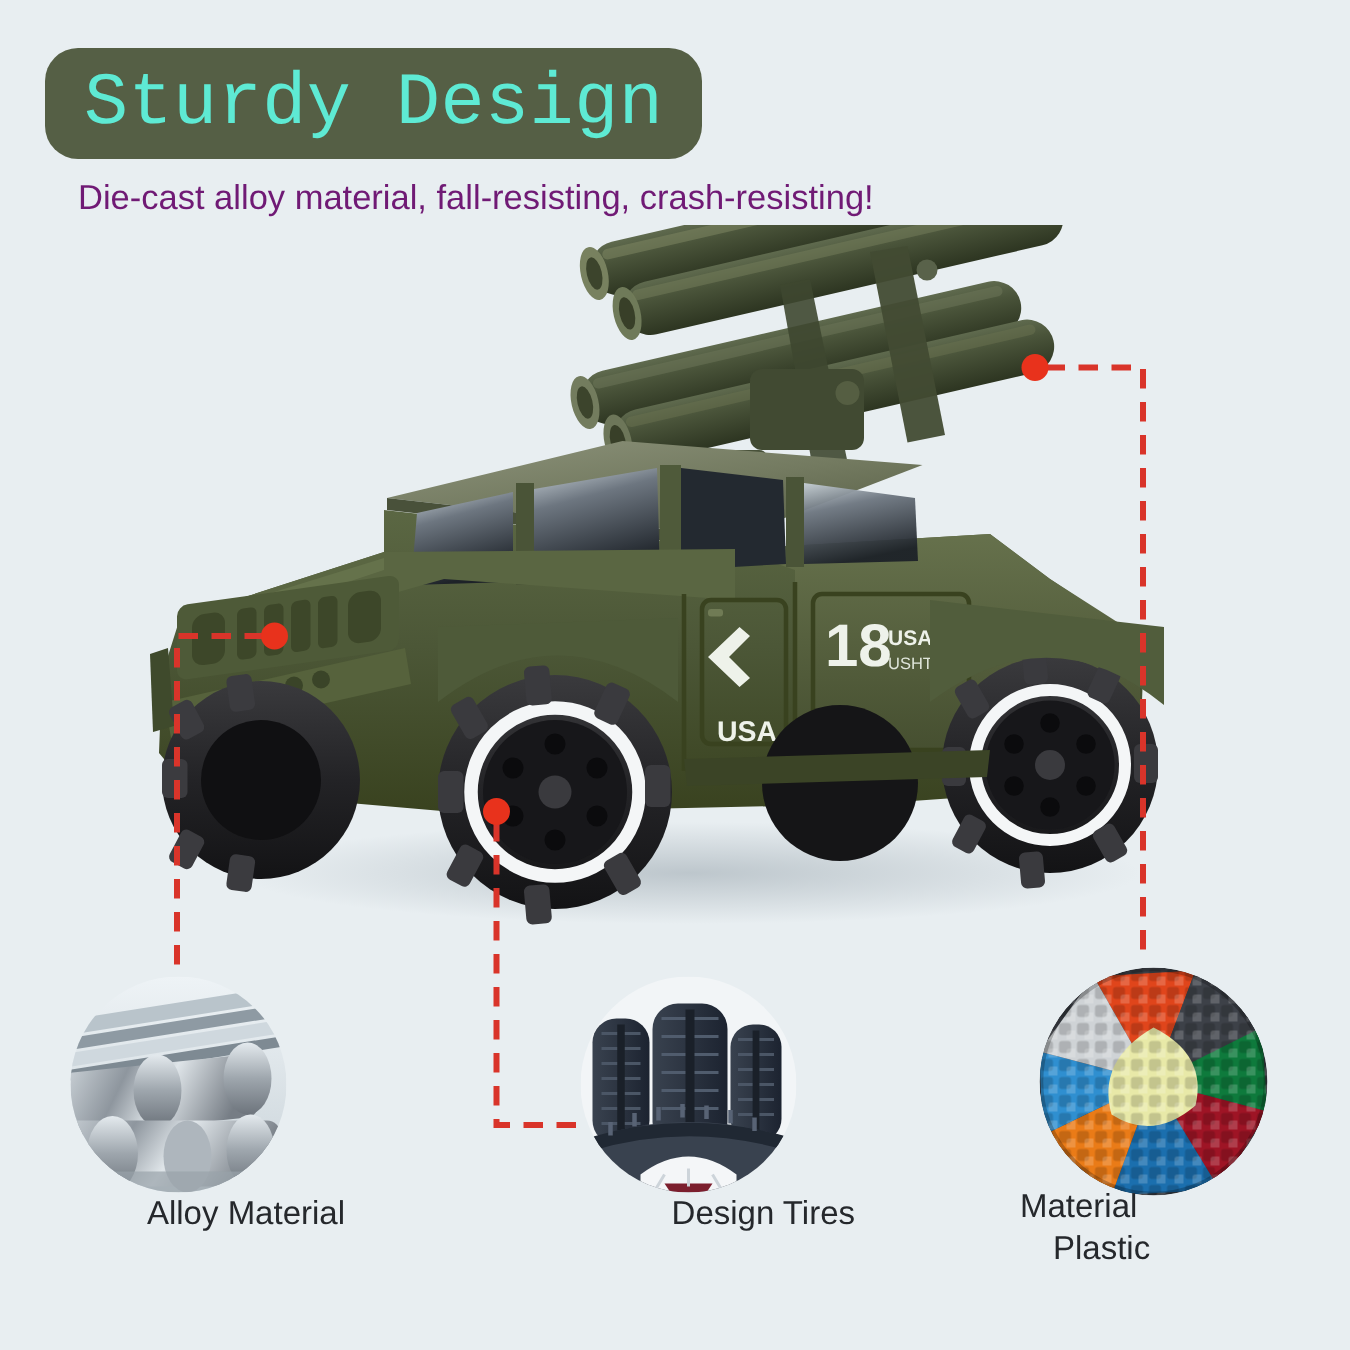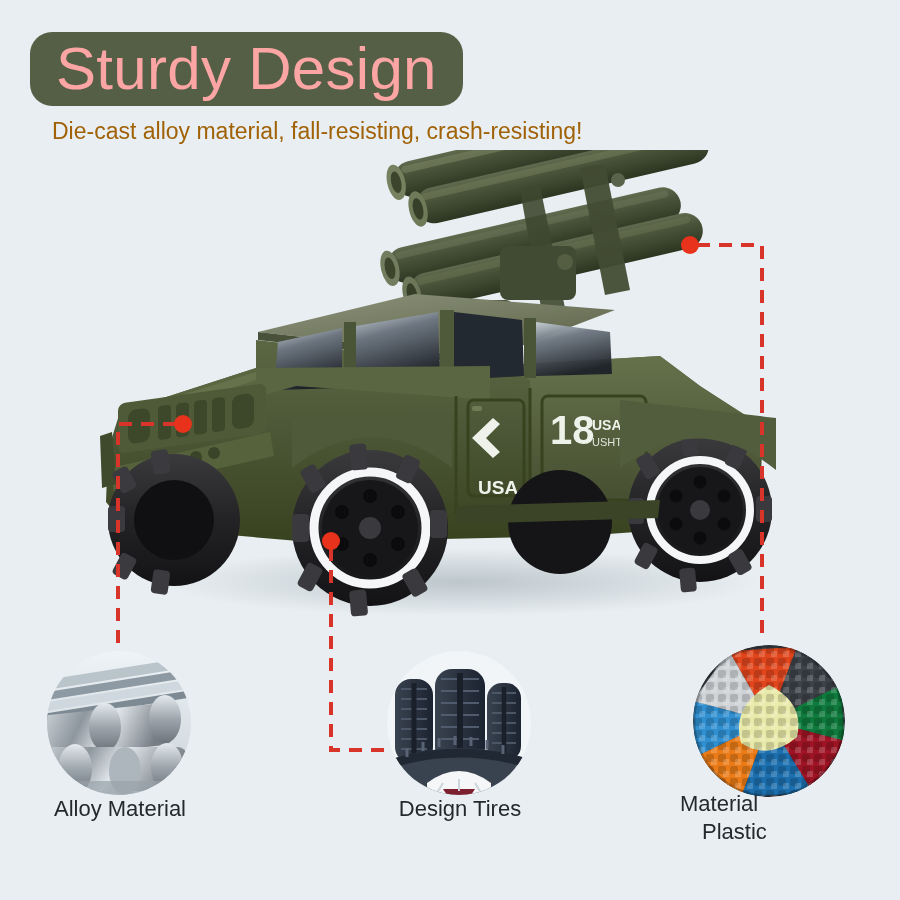--- a/index.html
+++ b/index.html
@@ -15,47 +15,47 @@
 
   
   .badge{
     position:absolute;left:30px;top:32px;
     height:74px;padding:0 26px;
     display:flex;align-items:center;
     background:#555f45;border-radius:22px;
     box-sizing:border-box;
   }
   .badge-text{
-    color:#fca5a5;font-size:60px;font-weight:400;letter-spacing:.3px;
-    line-height:1;white-space:nowrap;
+    color:#5eead4;font-size:49px;font-weight:400;letter-spacing:.3px;
+    line-height:1;white-space:nowrap;font-family:Liberation Mono, monospace;
   }
   .subtitle{
     position:absolute;left:52px;top:118px;
-    color:#a16207;font-size:23px;font-weight:400;white-space:nowrap;
+    color:#701a75;font-size:23px;font-weight:400;white-space:nowrap;
   }
 
   
   .vehicle{position:absolute;left:60px;top:150px;width:790px;height:480px;}
   .vsvg{position:absolute;left:0;top:0;width:790px;height:480px;}
 
   
   .callouts{position:absolute;left:0;top:0;width:900px;height:900px;pointer-events:none;}
 
   
   .circle{
     position:absolute;border-radius:50%;overflow:hidden;
   }
   .circ-alloy{left:47px;top:651px;width:144px;height:144px;}
   .circ-tire{left:387px;top:651px;width:144px;height:144px;}
   .circ-plastic{left:693px;top:645px;width:152px;height:152px;}
   .circle svg{display:block;width:100%;height:100%;}
 
   .cap{
     position:absolute;color:#25282c;font-size:22px;font-weight:400;
-    text-align:center;line-height:1.25;
+    text-align:right;line-height:1.25;
   }
   .cap-alloy{left:10px;top:795px;width:220px;}
   .cap-tire{left:350px;top:795px;width:220px;}
   .cap-plastic{left:680px;top:790px;width:180px;text-align:left;}
   .cap-plastic .l2{display:block;padding-left:22px;}
 </style>
 </head>
 <body>
 
 <div class="stage">

